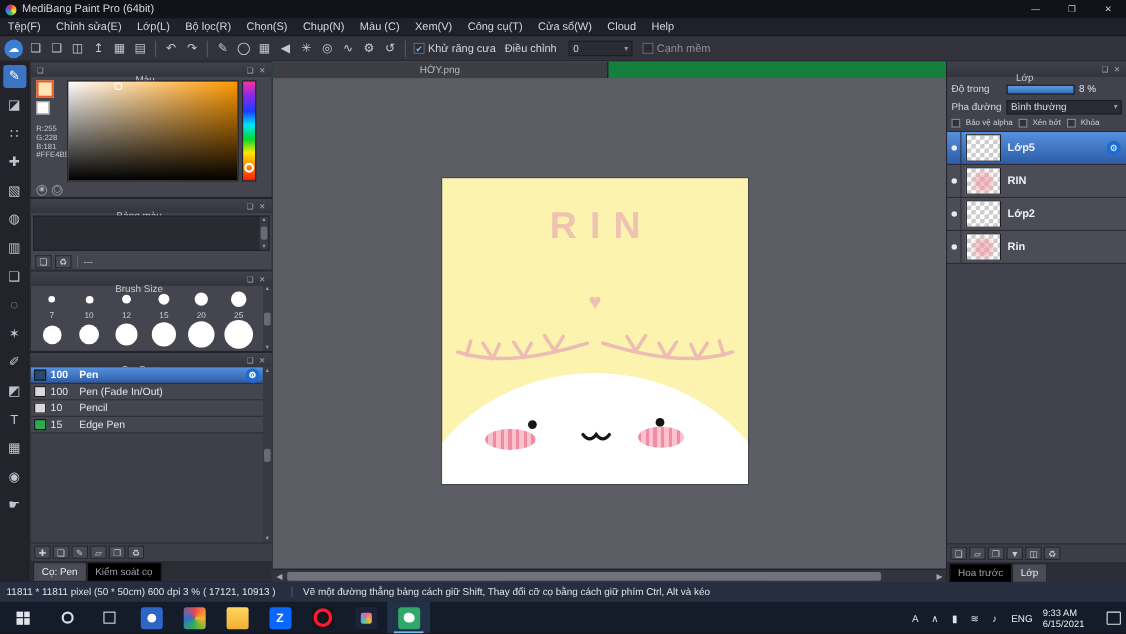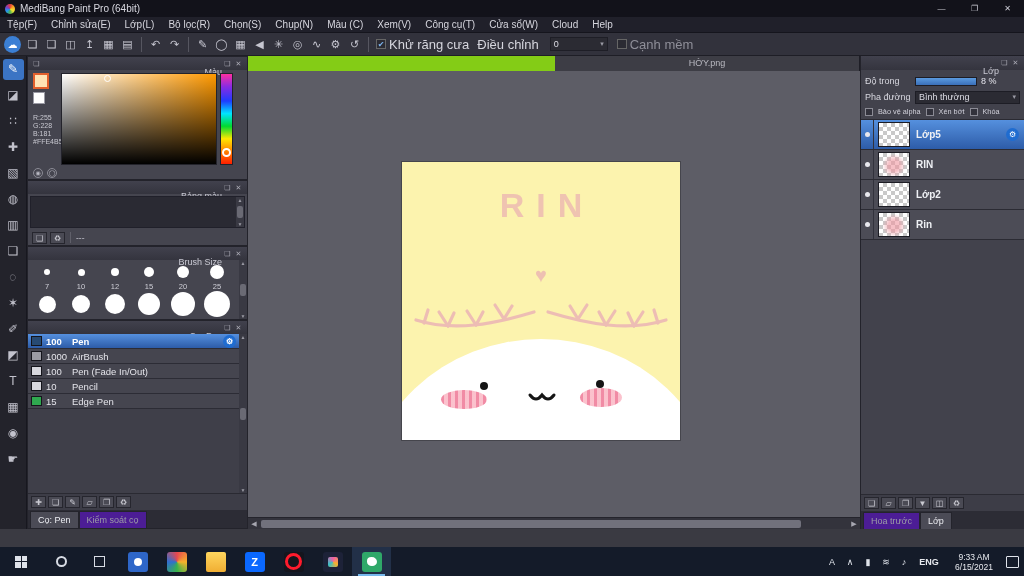--- a/index.html
+++ b/index.html
@@ -21,41 +21,41 @@
   .menu-item { padding:0 7px; line-height:16px; }
 
   
   .toolbar { position:absolute; top:33px; left:0; right:0; height:23px; background:#32323c;
     display:flex; align-items:center; padding-left:4px; border-bottom:1px solid #1e1e26; }
   .tbicon { width:19px; height:19px; line-height:19px; text-align:center; font-size:11px; color:#c6c6d0; }
   .tbicon.blue { width:17px; height:17px; line-height:17px; background:#3b7fd4; border-radius:50%; color:#fff; font-size:10px; margin-right:2px; }
   .tbsep { width:1px; height:15px; background:#565660; margin:0 4px; }
   .cb { width:10px; height:10px; background:#2b2b33; border:1px solid #666; font-size:8px;
     line-height:9px; text-align:center; color:#7db4ef; margin:0 3px; }
-  .tblabel { font-size:13px; color:#d6d6de; margin-right:8px;text-align:center; }
+  .tblabel { font-size:10px; color:#d6d6de; margin-right:8px;text-align:center; }
   .tblabel.dim { color:#8f8f99; }
   .dd { display:flex; align-items:center; width:58px; height:14px; background:#2b2b33;
     border:1px solid #1e1e26; font-size:9px; color:#dcdce4; padding:0 3px; margin:0 6px 0 3px; }
   .dd .val { flex:1; }
   .dd .caret { font-size:7px; color:#9a9aa4; }
 
   
   .toolcol { position:absolute; top:56px; bottom:47px; left:0; width:27px; background:#23232b;
     border-right:1px solid #17171f; display:flex; flex-direction:column; align-items:center; padding-top:3px; }
   .tool { width:21px; height:21px; margin-bottom:5px; border-radius:3px; text-align:center;
     line-height:21px; font-size:12px; color:#c2c2cc; }
   .tool.active { background:#3b74c4; color:#fff; }
 
   
   .panels { position:absolute; top:56px; bottom:47px; left:27px; width:221px; background:#3b3b45;
     display:flex; flex-direction:column; }
   .panel { border:1px solid #23232b; background:#45454f; display:flex; flex-direction:column; }
   .phead { height:13px; flex:0 0 13px; background:linear-gradient(#41414d,#34343e); color:#c9c9d3;
     font-size:9px; display:flex; align-items:center; padding:0 3px; }
-  .ptitle { flex:1; text-align:right;margin-top:16px; }
+  .ptitle { flex:1; text-align:center;margin-top:16px; }
   .phicon { width:11px; font-size:7px; color:#a8a8b2; text-align:center; }
 
   
   .p-color { height:124px; flex:0 0 124px; }
   .cp-body { flex:1; display:flex; padding:3px 3px 0 3px; }
   .cp-left { width:30px; display:flex; flex-direction:column; align-items:flex-start; padding-left:2px; }
   .sw1 { width:16px; height:16px; border:2px solid #e2602c; background:#FFE4B5; }
   .sw2 { width:12px; height:12px; border:1px solid #9a9aa4; background:#fff; margin-top:3px; }
   .rgb { margin-top:10px; font-size:7px; color:#c8c8d0; line-height:8px; }
   .cp-grad { position:relative; width:156px; height:92px; border:1px solid #23232b;
@@ -110,27 +110,27 @@
   .bchip { width:11px; height:10px; margin:0 4px 0 3px; border:1px solid #15151b; }
   .chip0 { background:#274a73; } .chip1 { background:#9b9ba3; } .chip2 { background:#d8d8de; }
   .chip3 { background:#d8d8de; } .chip4 { background:#d8d8de; } .chip5 { background:#2fa84f; }
   .bsize { width:26px; }
   .bname { flex:1; white-space:nowrap; overflow:hidden; }
   .gearbtn { width:13px; height:13px; flex:0 0 13px; border-radius:50%; background:#1f6cd0; color:#fff;
     font-size:8px; line-height:13px; text-align:center; margin-right:3px; }
   .btnrow { height:17px; flex:0 0 17px; display:flex; align-items:center; gap:2px; padding:0 3px;
     background:#3d3d47; border-top:1px solid #2a2a32; }
   .ptabs { height:18px; flex:0 0 18px; display:flex; align-items:flex-end; background:#2c2c35; padding-left:2px; }
-  .ptab { padding:0 7px; height:17px; line-height:17px; font-size:9px; color:#9c9ca6; background:#4c1d95;
+  .ptab { padding:0 7px; height:17px; line-height:17px; font-size:9px; color:#9c9ca6; background:#000000;
     border:1px solid #24242c; border-bottom:none; }
   .ptab.on { background:#4b4b56; color:#ecedf2; }
 
   
   .canvas { position:absolute; top:56px; bottom:47px; left:248px; right:164px; background:#5d5d66; }
-  .tabstrip { height:15px; background:#84cc16; display:flex;justify-content:flex-end; }
+  .tabstrip { height:15px; background:#15803d; display:flex; }
   .ctab { width:305px; background:#3d3d45; color:#b9b9c1; font-size:9px; text-align:center;
     line-height:15px; border-right:1px solid #1e1e26; }
   .cbody { position:absolute; top:15px; left:0; right:0; bottom:12px; overflow:hidden; }
   .artwork { position:absolute; left:154px; top:91px; width:278px; height:278px; background:#fcf3ae;
     overflow:hidden; box-shadow:0 0 0 1px rgba(0,0,0,.25); }
   .rin-text { position:absolute; top:24px; left:0; width:100%; text-align:center; font-size:34px;
     font-weight:bold; letter-spacing:12px; padding-left:12px; color:rgba(236,186,178,.85); }
   .heart { position:absolute; top:102px; left:0; width:100%; text-align:center; font-size:20px;
     color:rgba(236,186,178,.9); }
   .artsvg { position:absolute; left:0; top:0; }
@@ -209,22 +209,22 @@
   .ic-explorer { background:linear-gradient(#ffd65e,#f0ae33); border-radius:2px; }
   .ic-zalo { background:#0a68ff; }
   .ic-opera { background:#15151d; } .ic-opera::after { content:''; width:11px; height:11px;
     border:3px solid #ff1b2d; border-radius:50%; }
   .ic-design { background:#1d2238; } .ic-design::after { content:''; width:10px; height:10px;
     background:conic-gradient(#ef5da8,#f7b32b,#39c0c8,#ef5da8); border-radius:2px; }
   .ic-medibang { background:#2fa869; } .ic-medibang::after { content:''; width:10px; height:9px;
     background:#fff; border-radius:45% 55% 50% 50%; }
   .tray { margin-left:auto; display:flex; align-items:center; gap:6px; padding-right:5px; }
   .tri { font-size:9px; color:#dfe3ea; min-width:12px; text-align:center; }
-  .lang { font-size:9px; width:26px; text-align:center;font-weight:bold; }
-  .clock { text-align:center; font-size:8.5px; line-height:10px; width:52px; }
+  .lang { font-size:9px; width:26px; text-align:center; }
+  .clock { text-align:left; font-size:8.5px; line-height:10px; width:52px; }
   .notif { width:13px; height:12px; border:1px solid #dfe3ea; border-radius:1px; }
 </style>
 </head>
 <body>
 
 <div id="screen">
 
   <div class="titlebar">
     <span class="appicon"></span>
     <span>MediBang Paint Pro (64bit)</span>
@@ -425,25 +425,20 @@
         <span class="ptitle">Cọ: Pen</span>
         <span class="phicon">❏</span>
         <span class="phicon">✕</span>
       </div>
       <div class="blist">
         <div class="brow sel">
           <span class="bchip chip0"></span>
           <span class="bsize">100</span>
           <span class="bname">Pen</span>
           <span class="gearbtn">⚙</span>
-        </div>
-        <div class="brow">
-          <span class="bchip chip1"></span>
-          <span class="bsize">1000</span>
-          <span class="bname">AirBrush</span>
         </div>
         <div class="brow">
           <span class="bchip chip2"></span>
           <span class="bsize">100</span>
           <span class="bname">Pen (Fade In/Out)</span>
         </div>
         <div class="brow">
           <span class="bchip chip3"></span>
           <span class="bsize">10</span>
           <span class="bname">Pencil</span>
@@ -584,20 +579,24 @@
       <div class="pbtn">▼</div>
       <div class="pbtn">◫</div>
       <div class="pbtn">♻</div>
     </div>
     <div class="rp-tabs">
       <div class="ptab">Hoa trước</div>
       <div class="ptab on">Lớp</div>
     </div>
   </div>
 
+  <div class="statusbar">
+    <span class="st-info">11811 * 11811 pixel    (50 * 50cm)    600 dpi    3 %    ( 17121, 10913 )</span>
+    <span class="st-hint">Vẽ một đường thẳng bảng cách giữ Shift, Thay đổi cỡ cọ bằng cách giữ phím Ctrl, Alt và kéo</span>
+  </div>
 
   <div class="taskbar">
     <div class="tb-start">
       <div class="winlogo">
           <i></i>
           <i></i>
           <i></i>
           <i></i>
         </div>
     </div>

